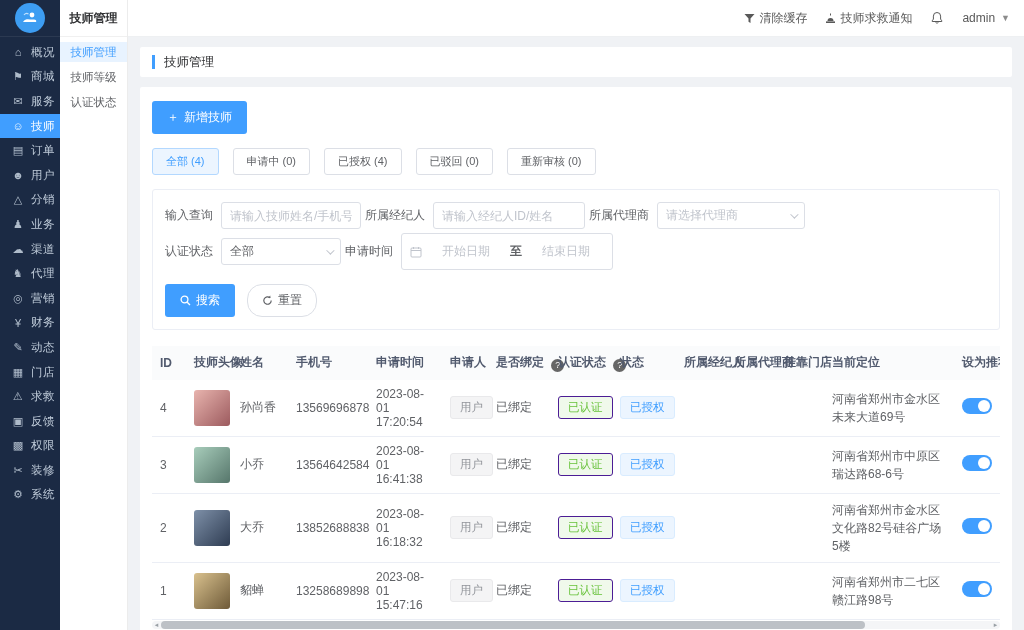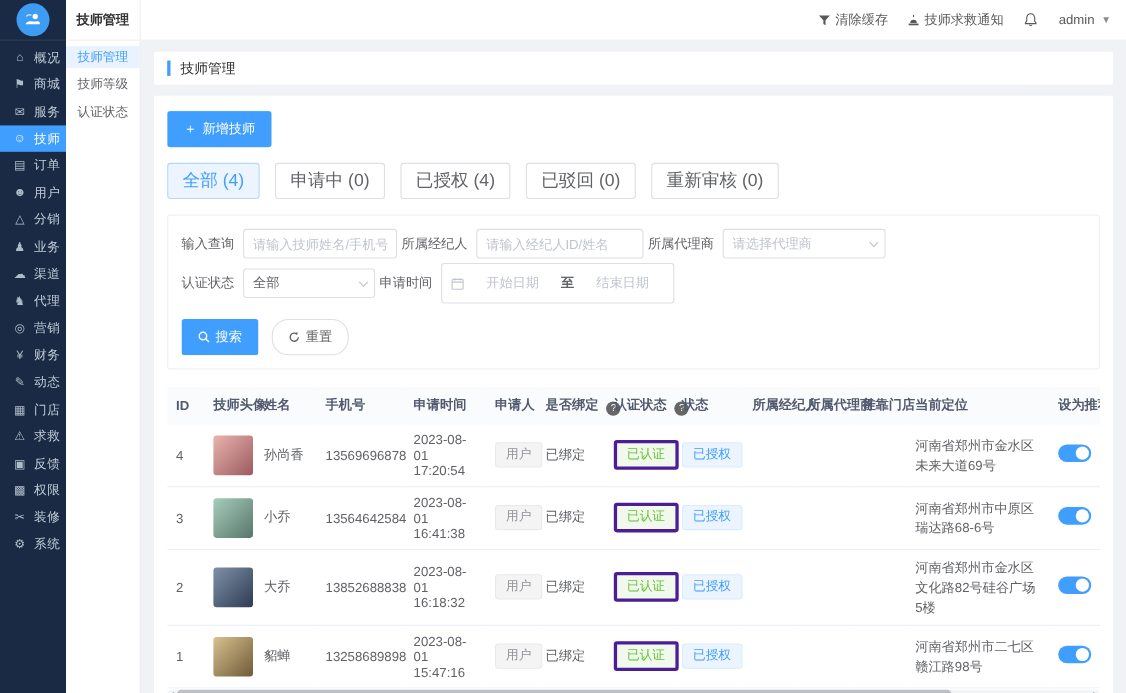--- a/index.html
+++ b/index.html
@@ -34,21 +34,21 @@
   .bc-bar { width:3px; height:14px; background:#409eff; margin:0 9px 0 12px; }
   .bc-text { color:#303133; font-size:12.5px; }
 
   .card { background:#fff; border-radius:2px; padding:14px 12px; flex:1; }
 
   .btn { display:inline-flex; align-items:center; gap:5px; border-radius:3px; font-size:12px; padding:7px 14px; cursor:pointer; border:1px solid transparent; }
   .btn-primary { background:#409eff; color:#fff; }
   .btn-plain { background:#fff; border-color:#dcdfe6; color:#606266;border-radius:15px; }
 
   .tabs { display:flex; gap:14px; margin-top:14px; }
-  .tab { padding:5px 13px; border:1px solid #dcdfe6; border-radius:3px; background:#fff; color:#606266; cursor:pointer; font-size:16px; }
+  .tab { padding:5px 13px; border:1px solid #dcdfe6; border-radius:3px; background:#fff; color:#606266; cursor:pointer; font-size:11px; }
   .tab.active { background:#ecf5ff; border-color:#b3d8ff; color:#409eff; }
 
   
   .filter-panel { border:1px solid #ebeef5; border-radius:3px; margin-top:14px; padding:12px; }
   .f-row { display:flex; align-items:center; flex-wrap:wrap; }
   .f-label { color:#606266; margin:0 8px 0 0; white-space:nowrap; }
   .f-group { display:flex; align-items:center; margin-right:4px; margin-bottom:4px; }
   .inp { height:27px; border:1px solid #dcdfe6; border-radius:3px; padding:0 8px; font-size:12px; color:#606266; font-family:inherit; width:140px; }
   .inp::placeholder { color:#c0c4cc; }
   .sel { height:27px; border:1px solid #dcdfe6; border-radius:3px; padding:0 8px; display:flex; align-items:center; justify-content:space-between; background:#fff; cursor:pointer; }
@@ -61,21 +61,21 @@
 
   
   .table-wrap { margin-top:16px; overflow:hidden; width:100%; }
   table { border-collapse:collapse; table-layout:fixed; width:892px; }
   th { background:#fafbfc; color:#515a6e; font-weight:bold; font-size:12px; text-align:left; padding:8px 8px; white-space:nowrap; }
   td { border-bottom:1px solid #ebeef5; padding:7px 8px; font-size:12px; color:#606266; vertical-align:middle; }
   tr.data-row { height:50px; }
   .avatar { width:36px; height:36px; border-radius:3px; display:block; }
   .tag { display:inline-block; padding:3px 9px; border-radius:3px; font-size:11.5px; line-height:1.3; white-space:nowrap; }
   .tag-info { background:#f4f4f5; color:#909399; border:1px solid #e9e9eb; }
-  .tag-success { background:#f0f9eb; color:#67c23a; border:3px solid #4c1d95; }
+  .tag-success { background:#f0f9eb; color:#67c23a; border:1px solid #4c1d95; }
   .tag-primary { background:#ecf5ff; color:#409eff; border:1px solid #d9ecff; }
   .help { display:inline-flex; width:13px; height:13px; border-radius:50%; background:#666; color:#fff; font-size:9px; align-items:center; justify-content:center; margin-left:4px; vertical-align:-2px; font-weight:normal; }
   .toggle { width:30px; height:16px; border-radius:8px; background:#409eff; position:relative; cursor:pointer; display:inline-block; }
   .toggle::after { content:""; position:absolute; right:2px; top:2px; width:12px; height:12px; border-radius:50%; background:#fff; }
   .loc { line-height:1.5; }
 
   
   .hscroll { height:8px; background:#f4f5f7; border-radius:4px; margin-top:1px; position:relative; display:flex; align-items:center; }
   .hs-thumb { position:absolute; left:9px; top:0; height:8px; width:83%; background:#bdc1c6; border-radius:4px; }
   .hs-arrow { width:9px; text-align:center; font-size:7px; color:#9aa0a6; z-index:1; }

